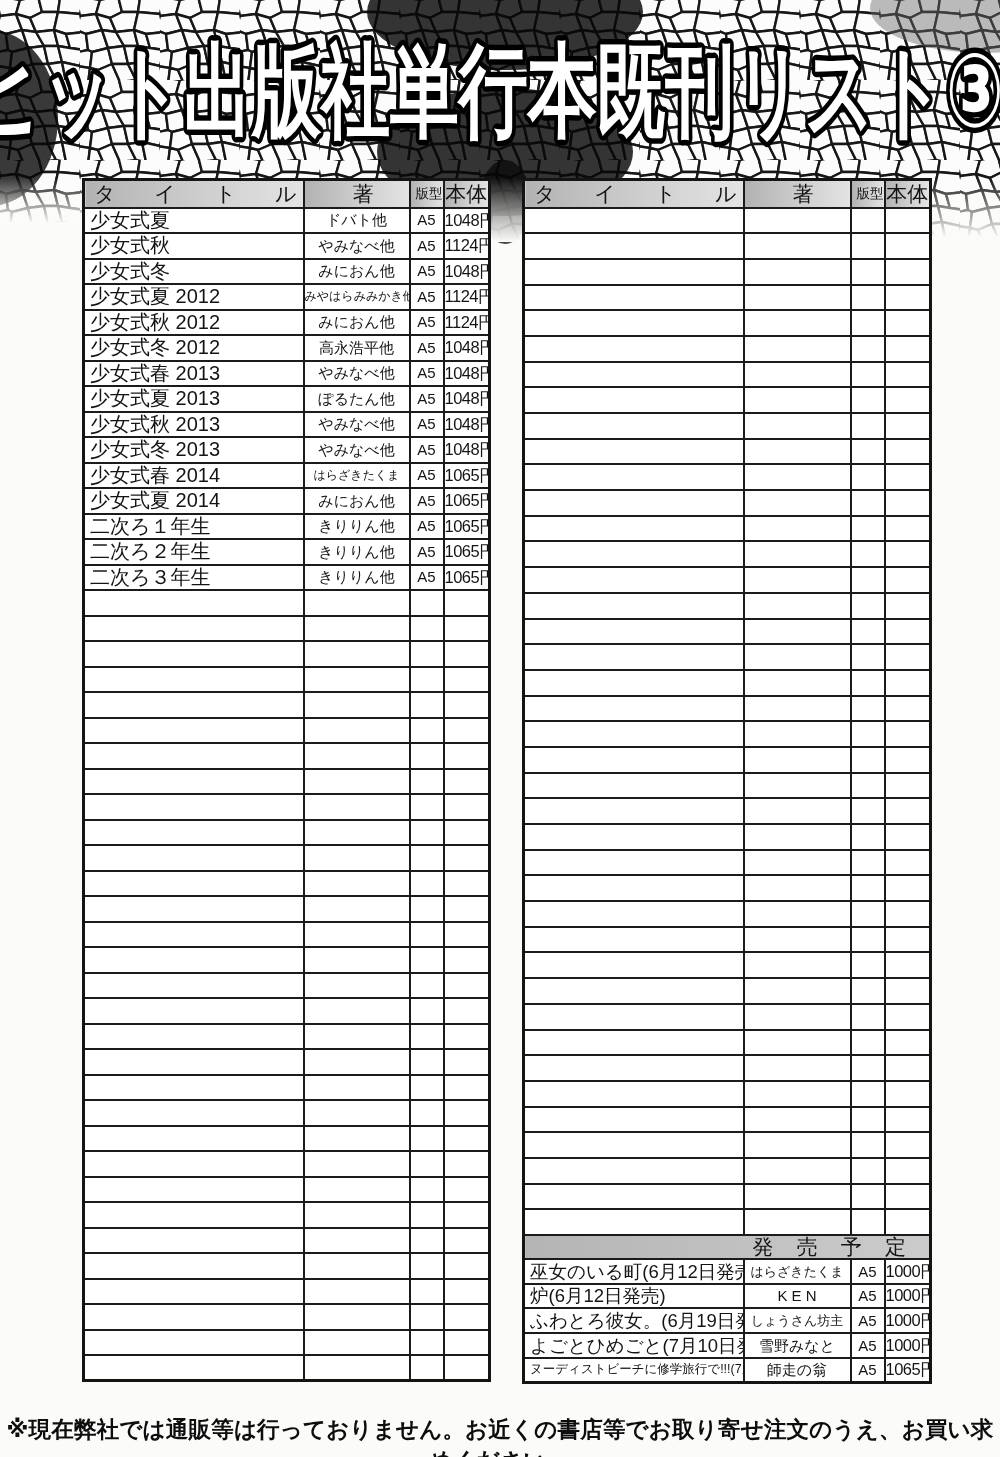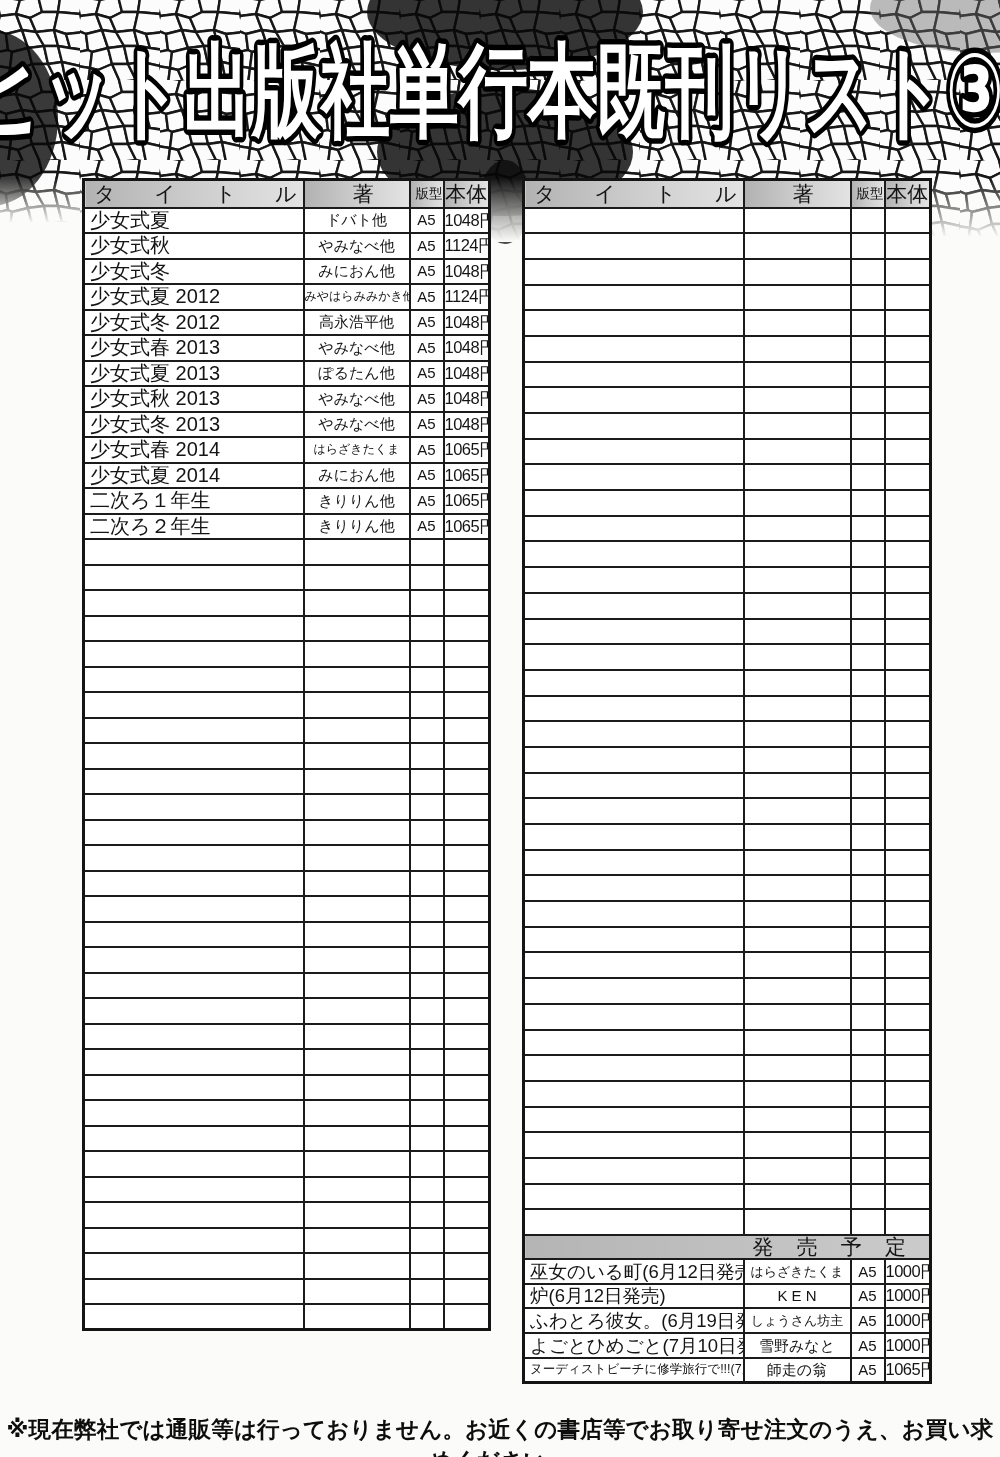--- a/index.html
+++ b/index.html
@@ -151,20 +151,26 @@
           <td class="c-format">A5</td>
           <td class="c-price">1048円</td>
         </tr>
         <tr>
           <td class="c-title">少女式夏 2012</td>
           <td class="c-author shrink">みやはらみみかき他</td>
           <td class="c-format">A5</td>
           <td class="c-price">1124円</td>
         </tr>
         <tr>
+          <td class="c-title">少女式秋 2012</td>
+          <td class="c-author">みにおん他</td>
+          <td class="c-format">A5</td>
+          <td class="c-price">1124円</td>
+        </tr>
+        <tr>
           <td class="c-title">少女式冬 2012</td>
           <td class="c-author">高永浩平他</td>
           <td class="c-format">A5</td>
           <td class="c-price">1048円</td>
         </tr>
         <tr>
           <td class="c-title">少女式春 2013</td>
           <td class="c-author">やみなべ他</td>
           <td class="c-format">A5</td>
           <td class="c-price">1048円</td>
@@ -200,20 +206,26 @@
           <td class="c-price">1065円</td>
         </tr>
         <tr>
           <td class="c-title">二次ろ１年生</td>
           <td class="c-author">きりりん他</td>
           <td class="c-format">A5</td>
           <td class="c-price">1065円</td>
         </tr>
         <tr>
           <td class="c-title">二次ろ２年生</td>
+          <td class="c-author">きりりん他</td>
+          <td class="c-format">A5</td>
+          <td class="c-price">1065円</td>
+        </tr>
+        <tr>
+          <td class="c-title">二次ろ３年生</td>
           <td class="c-author">きりりん他</td>
           <td class="c-format">A5</td>
           <td class="c-price">1065円</td>
         </tr>
         <tr class="empty">
           <td class="c-title"></td>
           <td class="c-author"></td>
           <td class="c-format"></td>
           <td class="c-price"></td>
         </tr>

